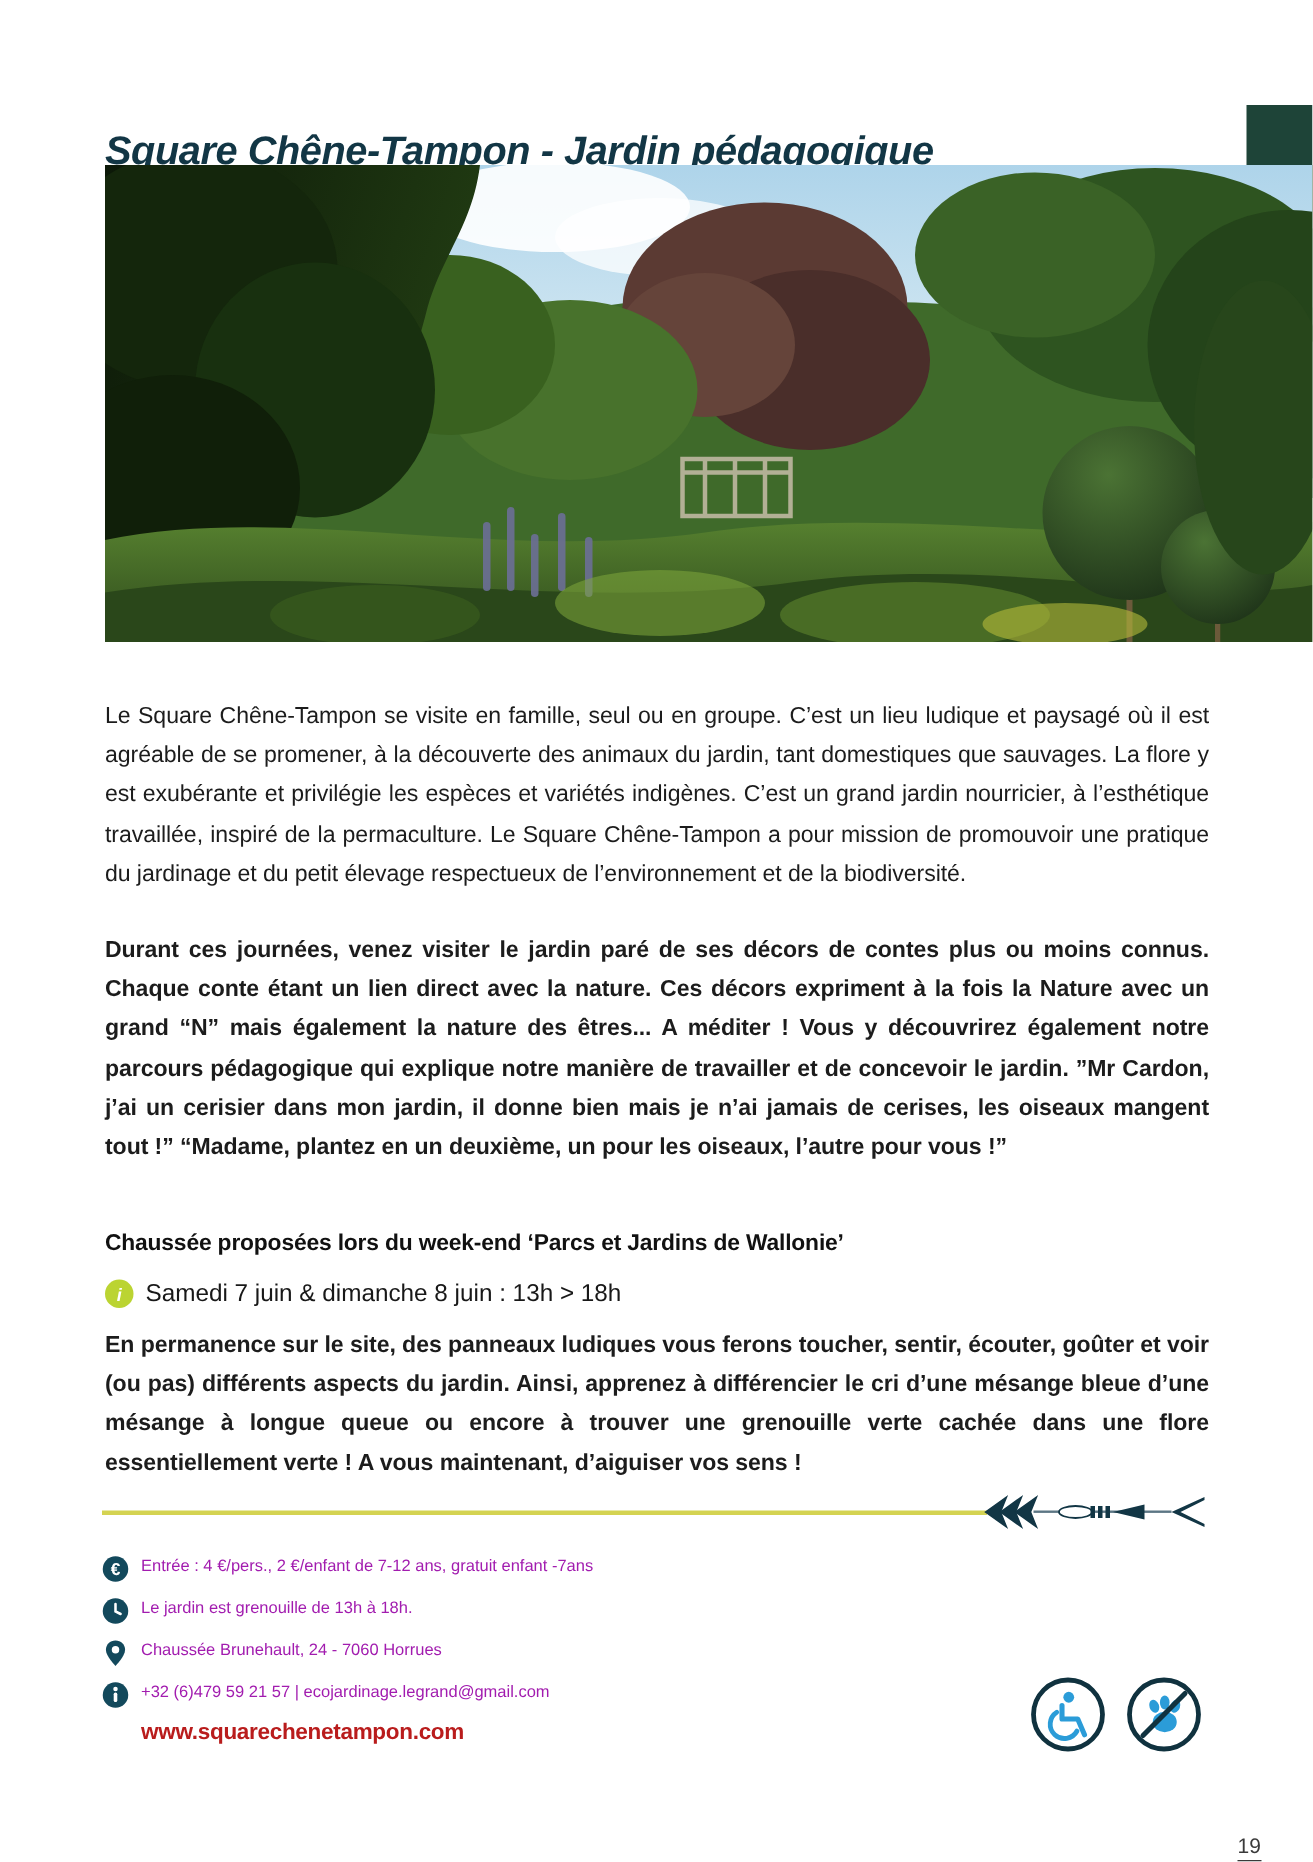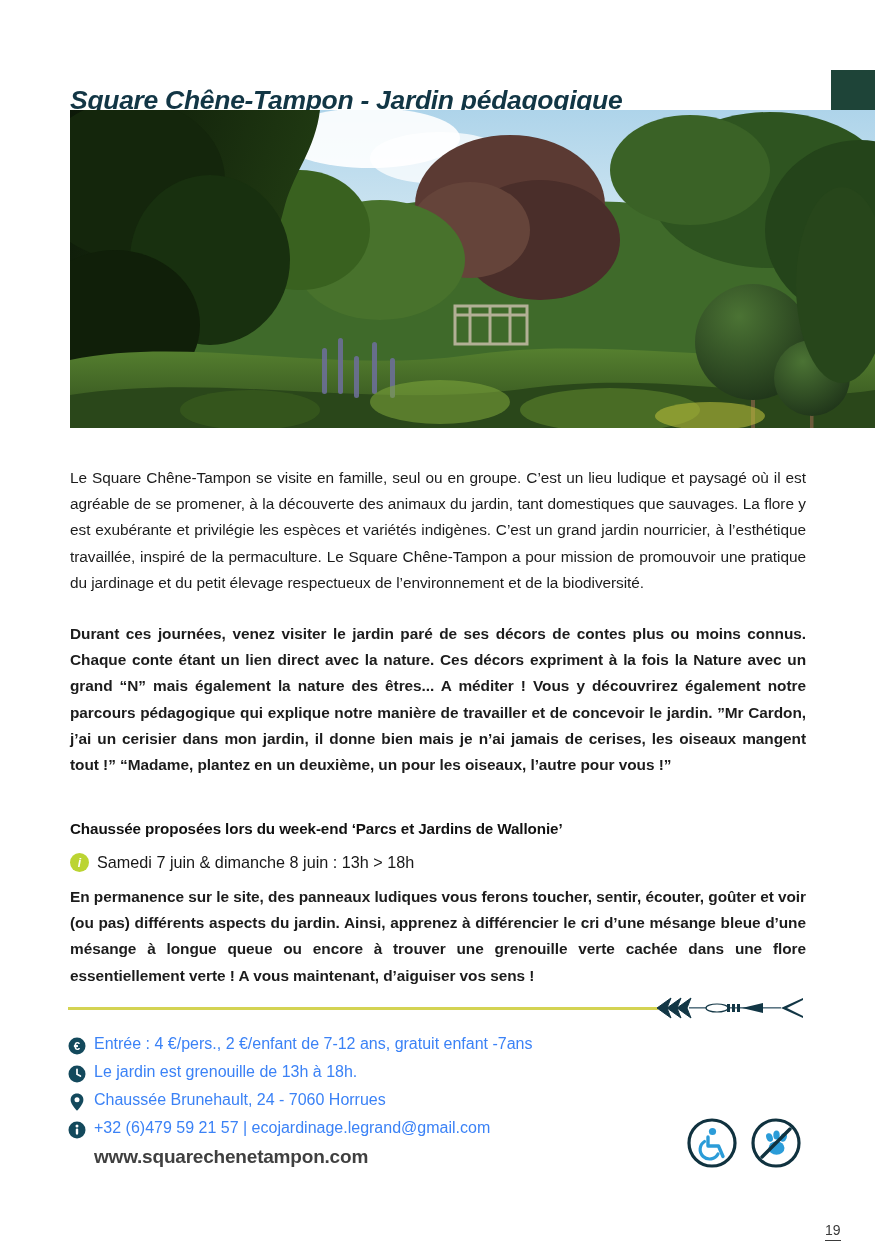--- a/index.html
+++ b/index.html
@@ -156,30 +156,30 @@
     white-space: nowrap;
   }
   .cicon {
     flex: 0 0 auto;
     width: 18px;
     height: 18px;
     margin-top: 3px;
   }
   .cicon svg { display: block; }
   .ctext {
-    font-size: 16px;
+    font-size: 11px;
     line-height: 20px;
-    color: #3b82f6;
+    color: #a21caf;
   }
   .weburl {
     margin-left: 26px;
     margin-top: 3px;
-    font-size: 19px;
+    font-size: 15px;
     font-weight: bold;
-    color: #404040;
+    color: #b91c1c;
     letter-spacing: -0.2px;
   }
 
   
   .pictos {
     position: absolute;
     left: 687px;
     top: 1118px;
     display: flex;
     gap: 14px;

